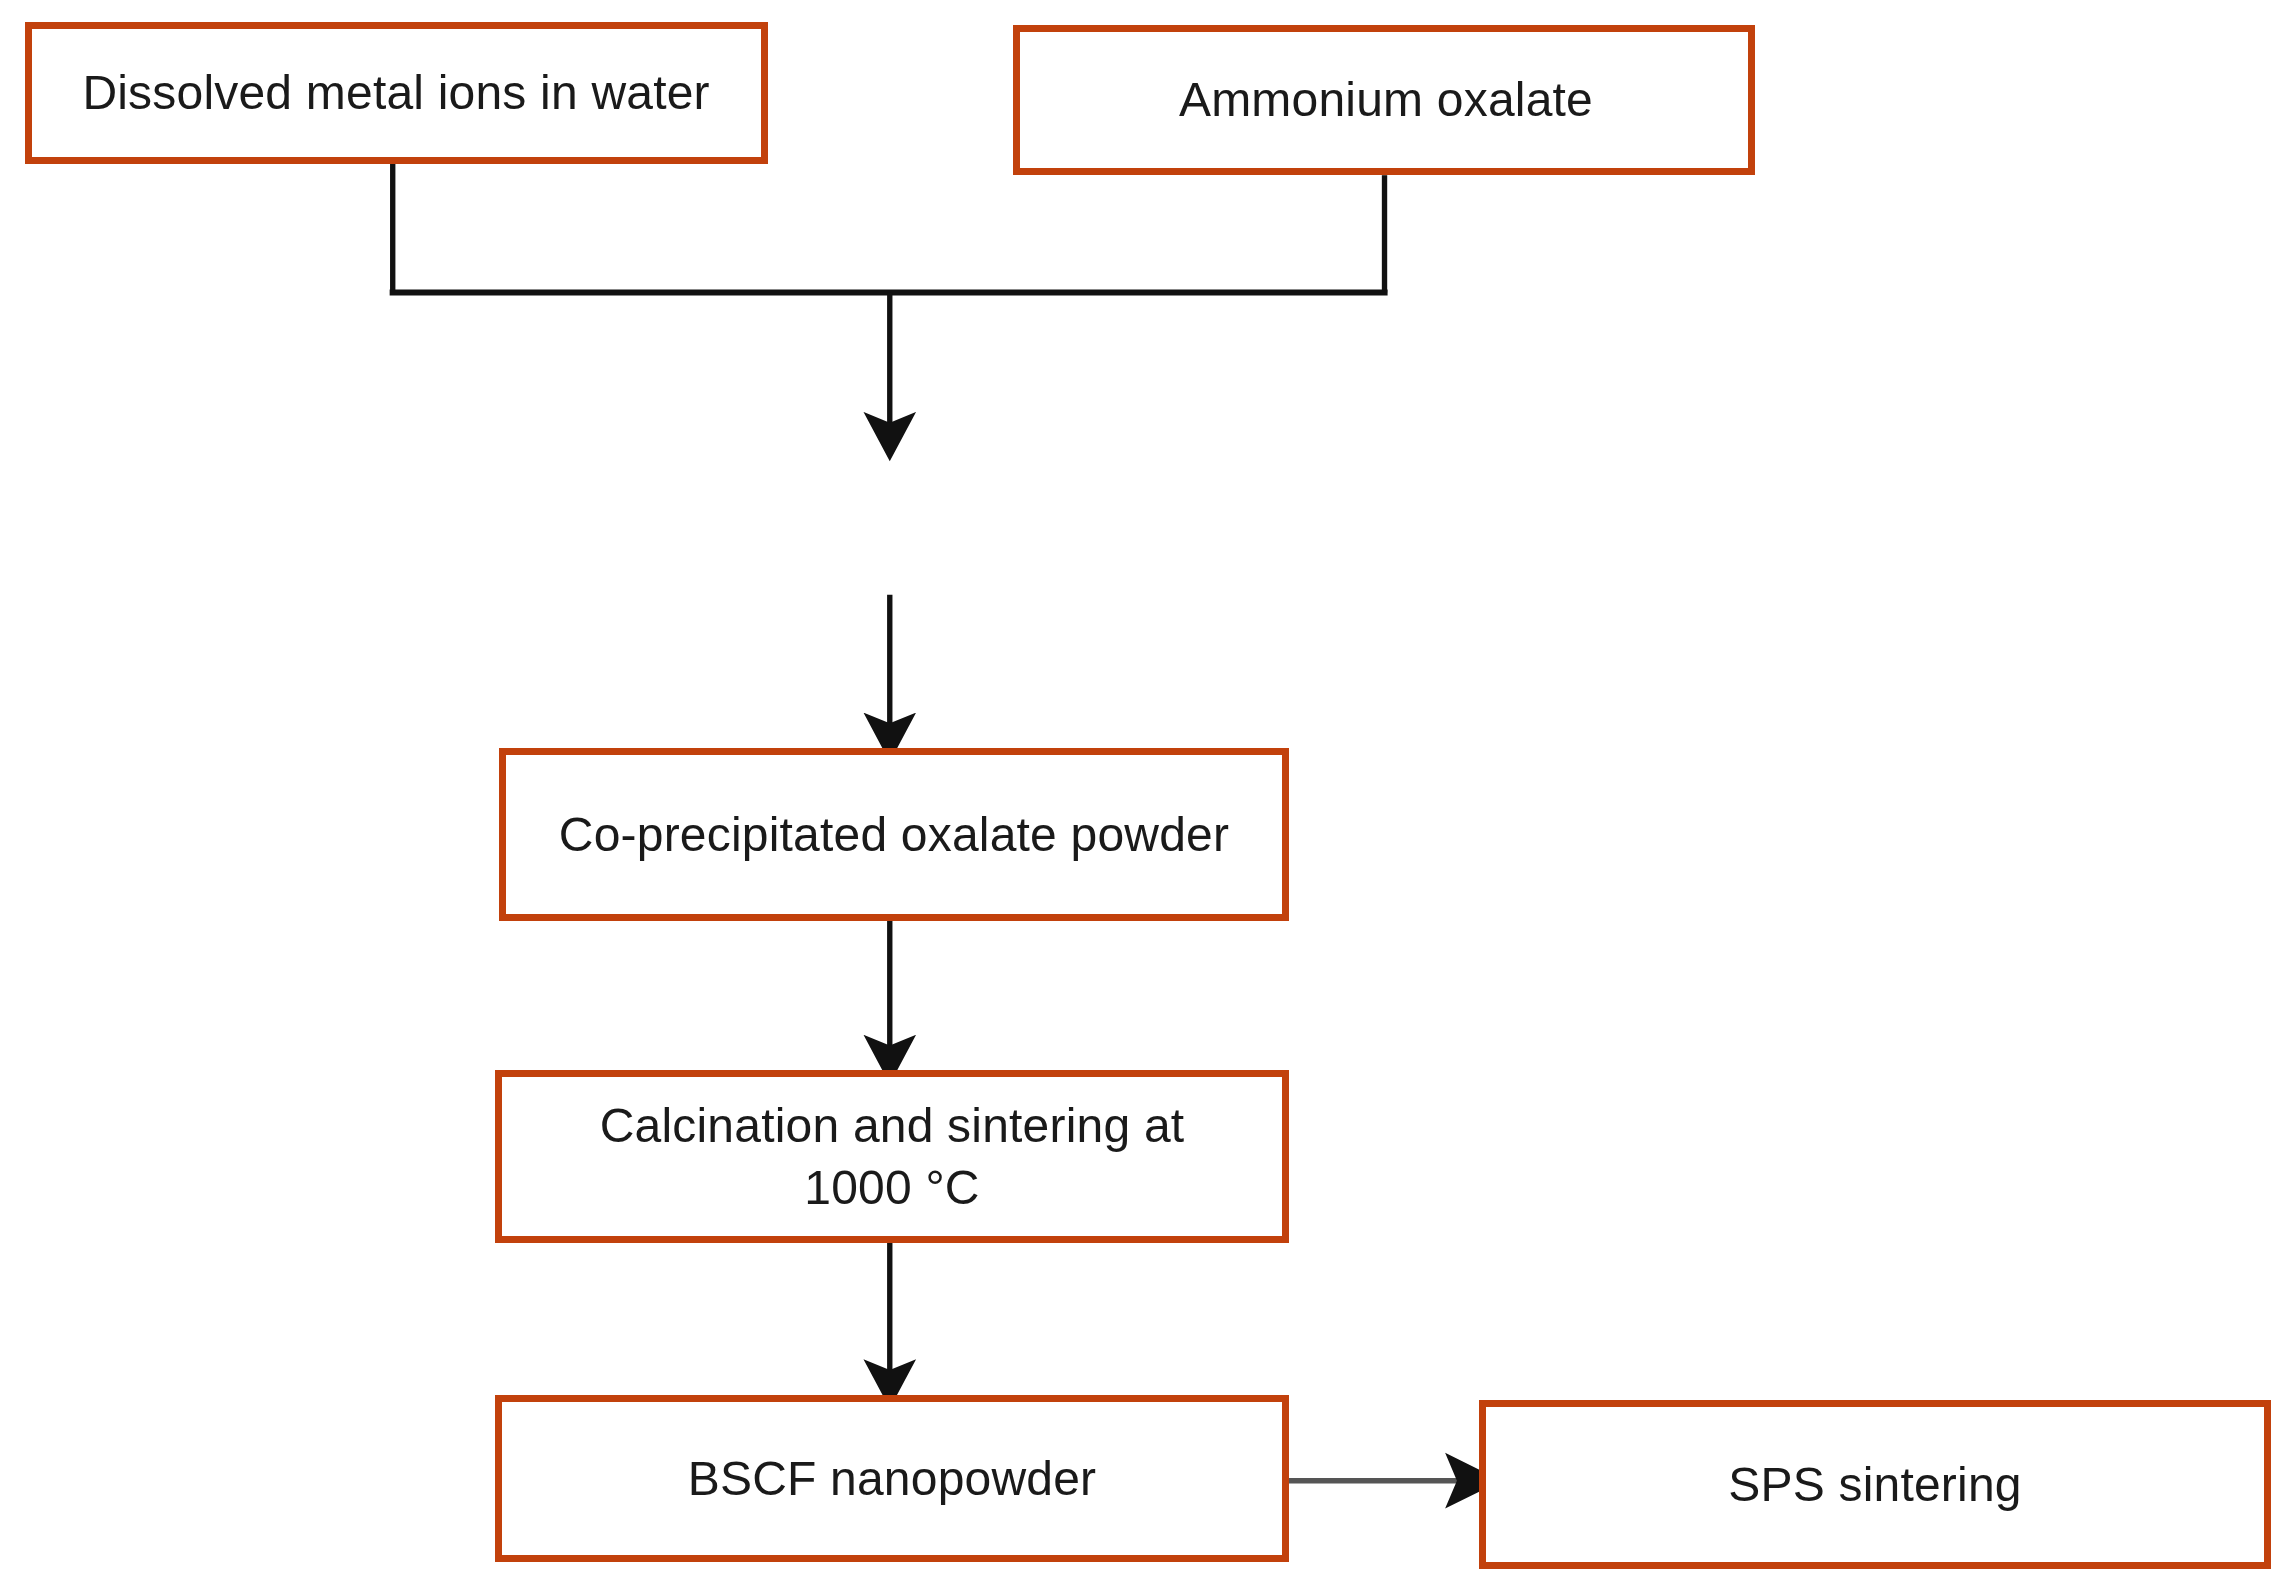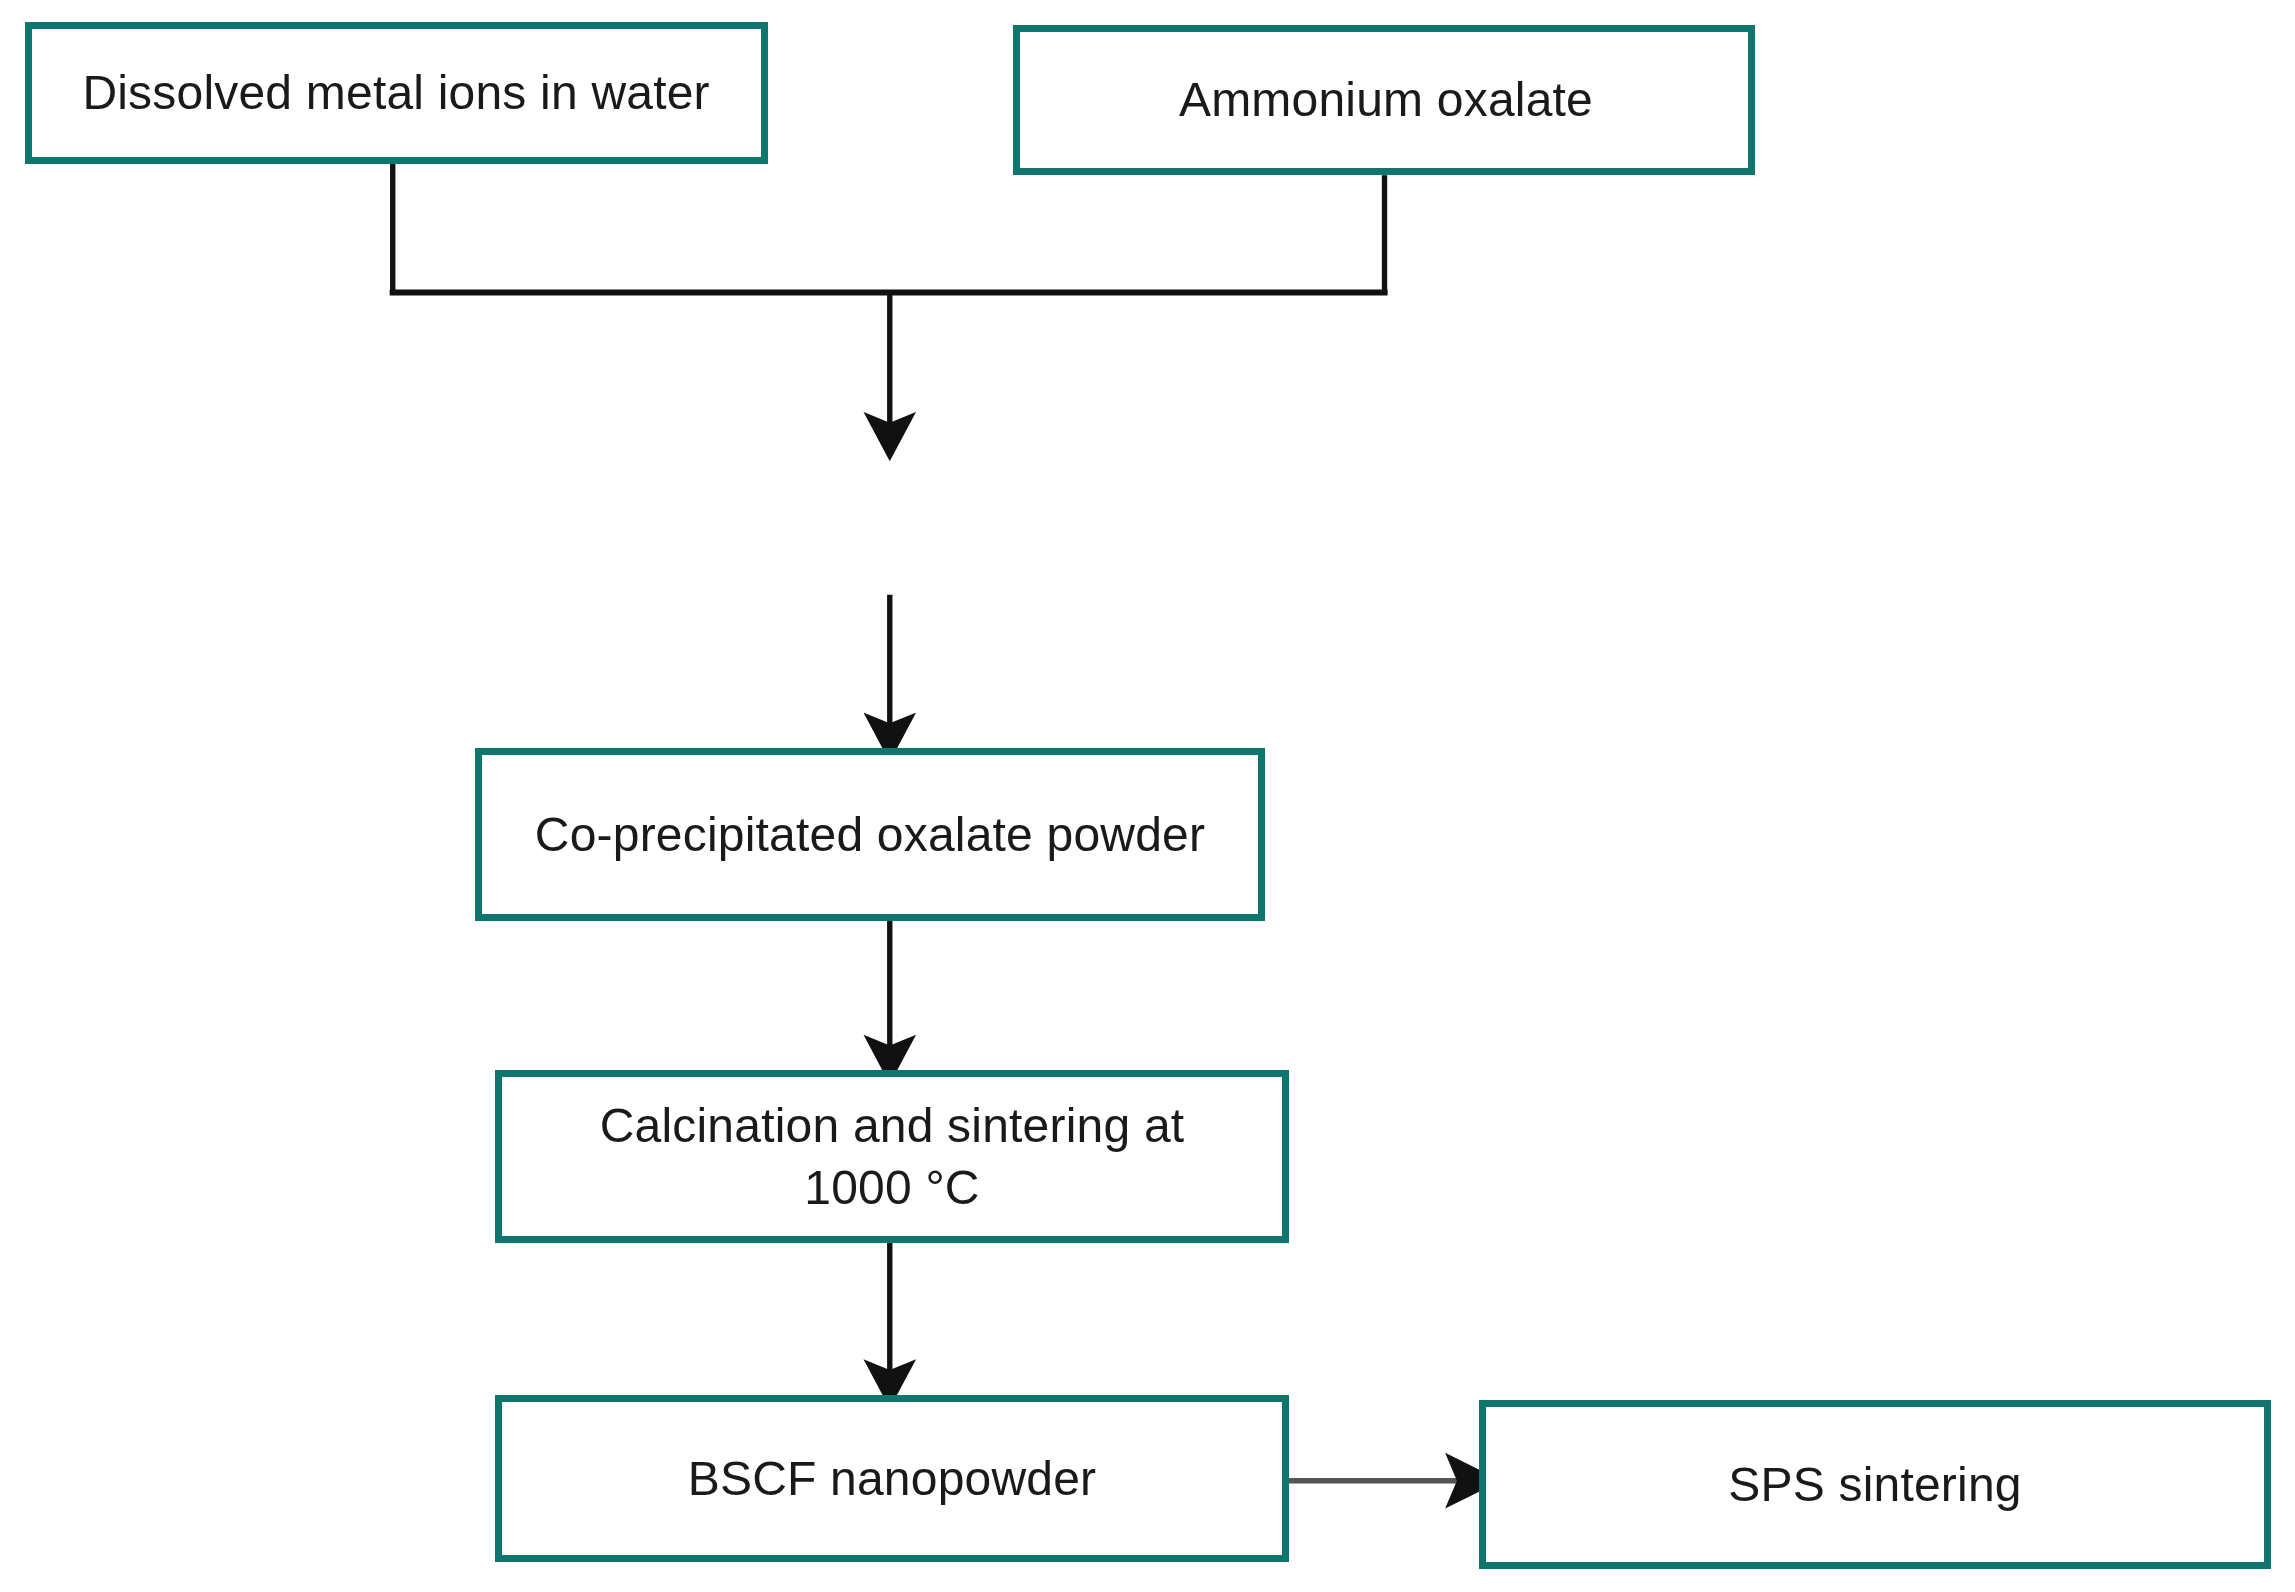--- a/index.html
+++ b/index.html
@@ -14,21 +14,21 @@
     position: relative;
     width: 2295px;
     height: 1593px;
     background: #ffffff;
     overflow: hidden;
   }
   .node {
     position: absolute;
     box-sizing: border-box;
     background: #ffffff;
-    border: 7px solid #0f766e;
+    border: 7px solid #c2410c;
     display: flex;
     align-items: center;
     justify-content: center;
     text-align: center;
     color: #1a1a1a;
     font-size: 48px;
     line-height: 1.28;
     letter-spacing: 0.2px;
     font-weight: 400;
     padding: 0 14px;
@@ -99,21 +99,21 @@
 
   <div class="node" style="left:24.6px; top:21.5px; width:743px; height:142px;">
     <span class="label">Dissolved metal ions in water</span>
   </div>
 
   <div class="node" style="left:1013px; top:25px; width:742px; height:150px;padding-left:18px;">
     <span class="label">Ammonium oxalate</span>
   </div>
 
 
-  <div class="node" style="left:475px; top:748px; width:790px; height:173px;">
+  <div class="node" style="left:499px; top:748px; width:790px; height:173px;">
     <span class="label">Co-precipitated oxalate powder</span>
   </div>
 
   <div class="node" style="left:495px; top:1070px; width:794px; height:173px;">
     <span class="label">
       <span>Calcination and sintering at</span>
       <span class="line2">1000 °C</span>
     </span>
   </div>
 

